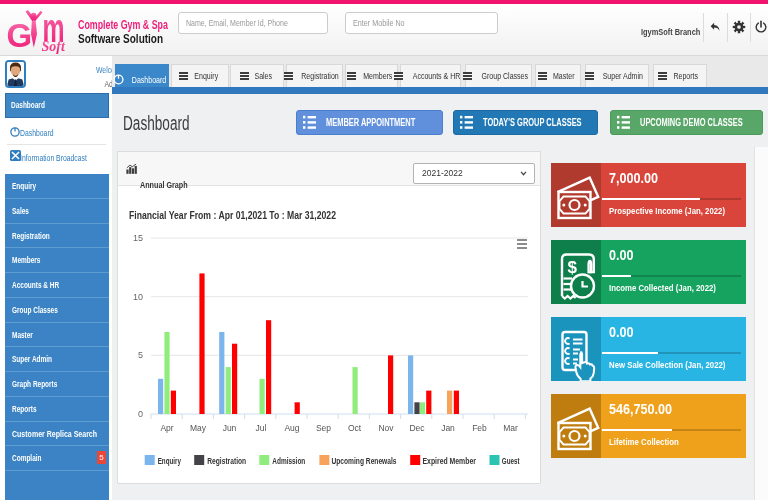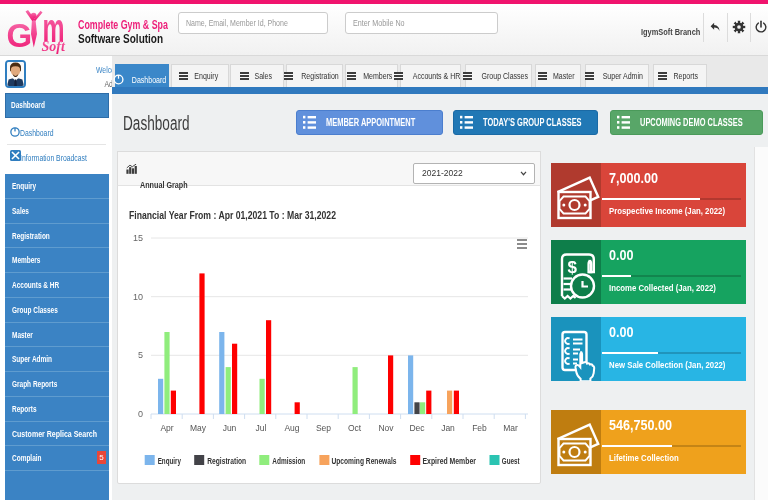--- a/index.html
+++ b/index.html
@@ -416,21 +416,21 @@
     </svg>
   </div>
   <div class="cbody" style="background:#28b5e4;">
     <div class="camt">0.00</div>
     <div class="cdiv">
         <i style="width:56px;"></i>
       </div>
     <div class="clabel">New Sale Collection (Jan, 2022)</div>
   </div>
 </div>
-<div class="card" style="top:394px;margin-top:16px;">
+<div class="card" style="top:394px;">
   <div class="cicon" style="background:#bf7d10;">
     <svg width="50" height="64" viewBox="0 0 50 64">
       <g transform="rotate(-24 26 28)">
           <rect x="9" y="21" width="34" height="21" fill="#bf7d10" stroke="#fff" stroke-width="2.4"></rect>
         </g>
       <rect x="7.5" y="29" width="32" height="26" fill="#bf7d10" stroke="#fff" stroke-width="2.4"></rect>
       <path d="M12.5 33.5 h22 l4 4.5 v8 l-4 4.5 h-22 l-4 -4.5 v-8 z" fill="none" stroke="#fff" stroke-width="1.9"></path>
       <circle cx="23.5" cy="42" r="5" fill="none" stroke="#fff" stroke-width="2.2"></circle>
       <circle cx="12.8" cy="42" r="1.5" fill="#fff"></circle>
         <circle cx="34.2" cy="42" r="1.5" fill="#fff"></circle>

